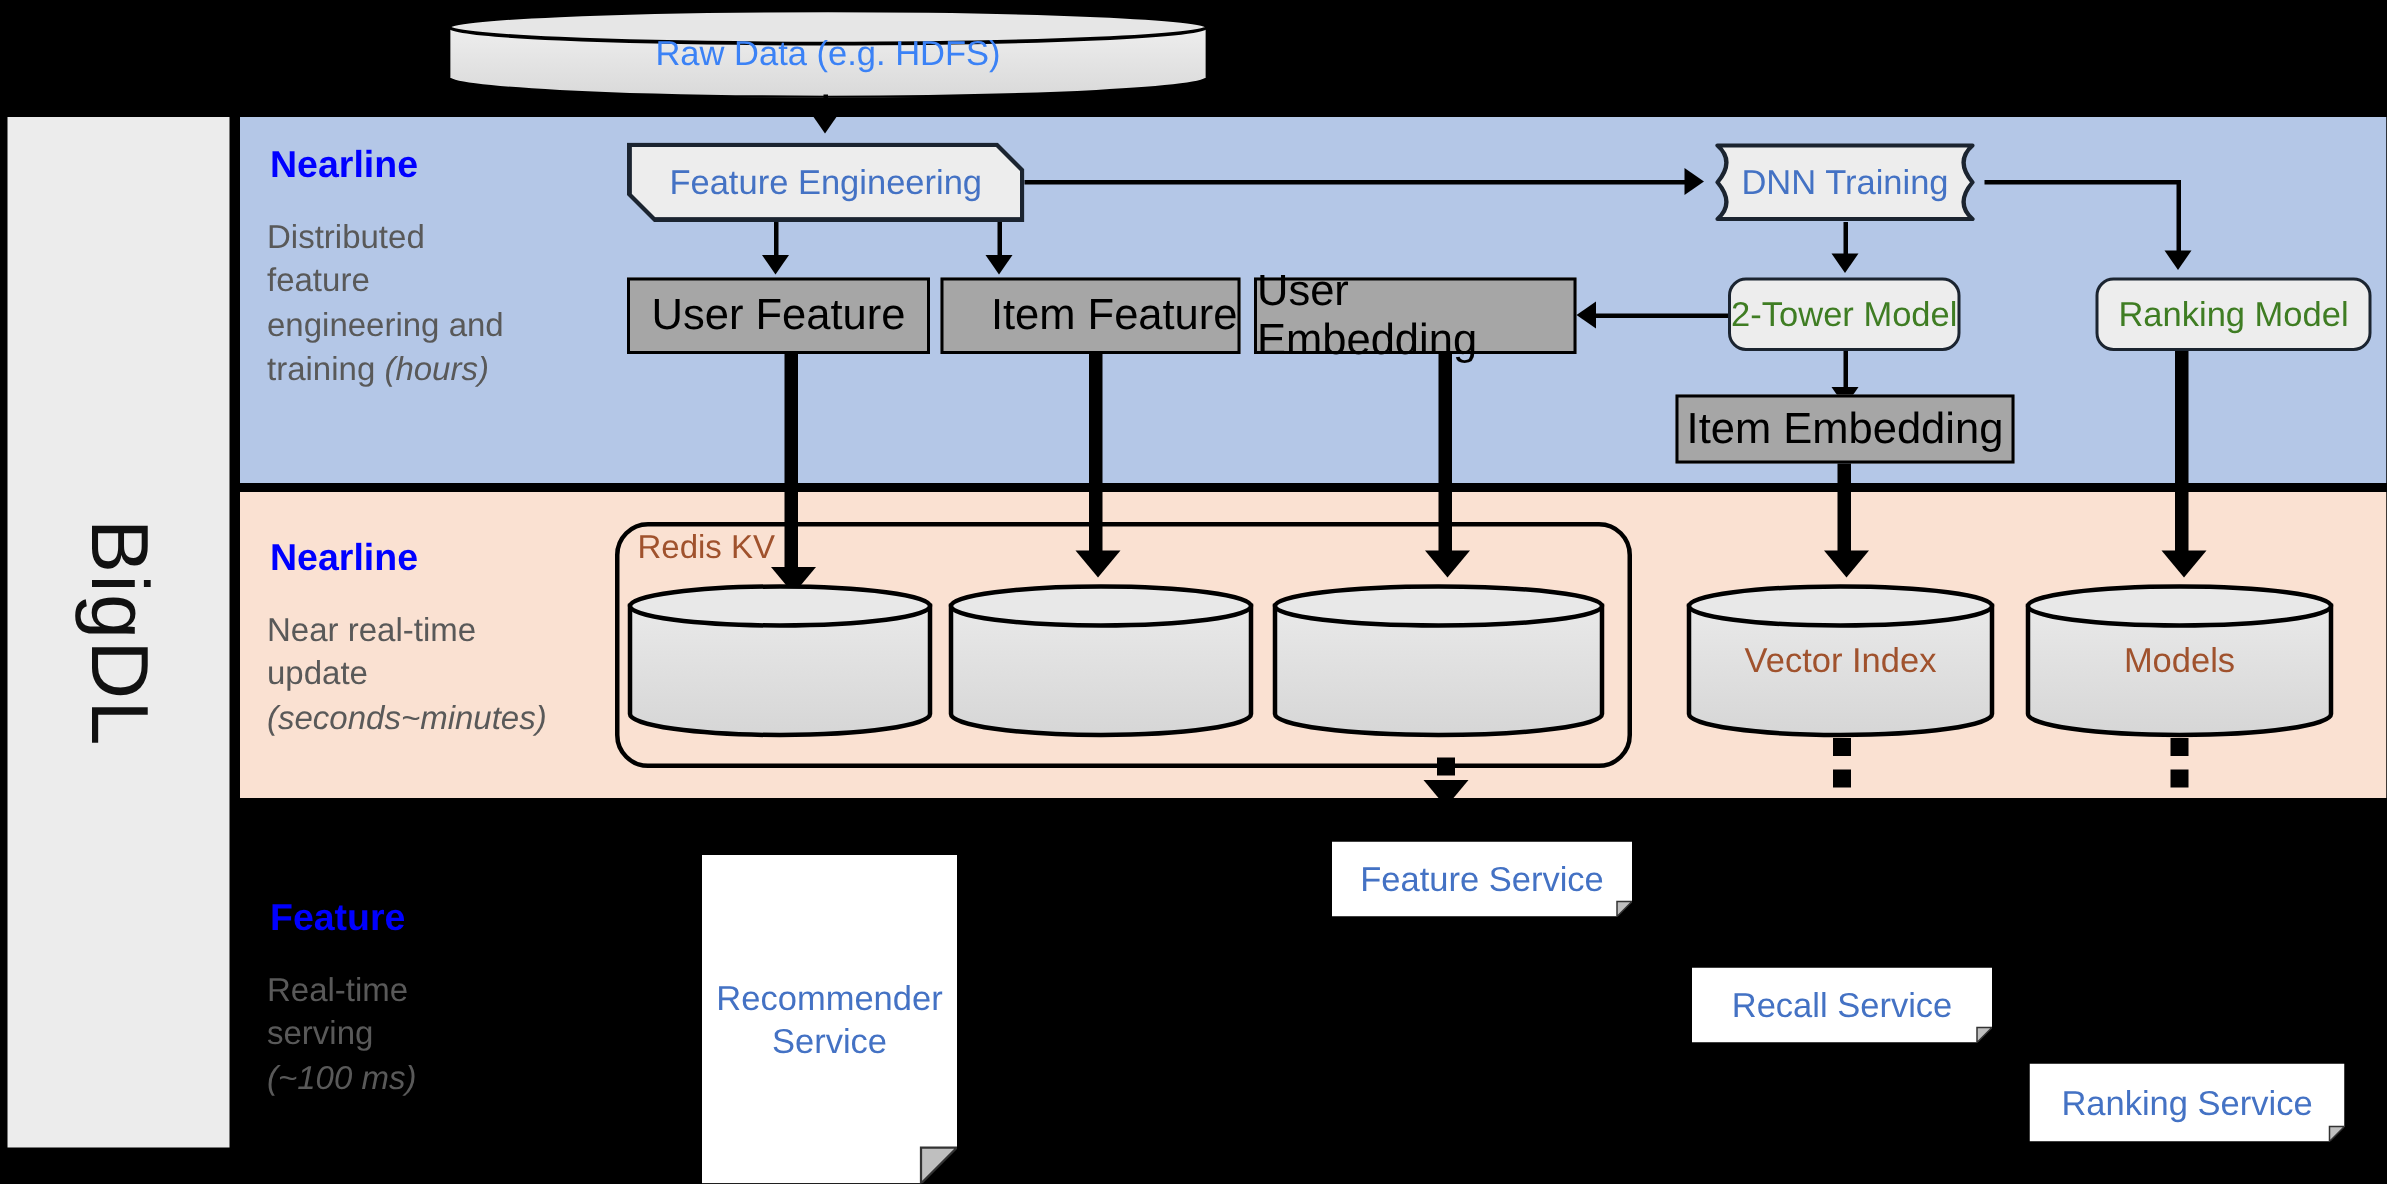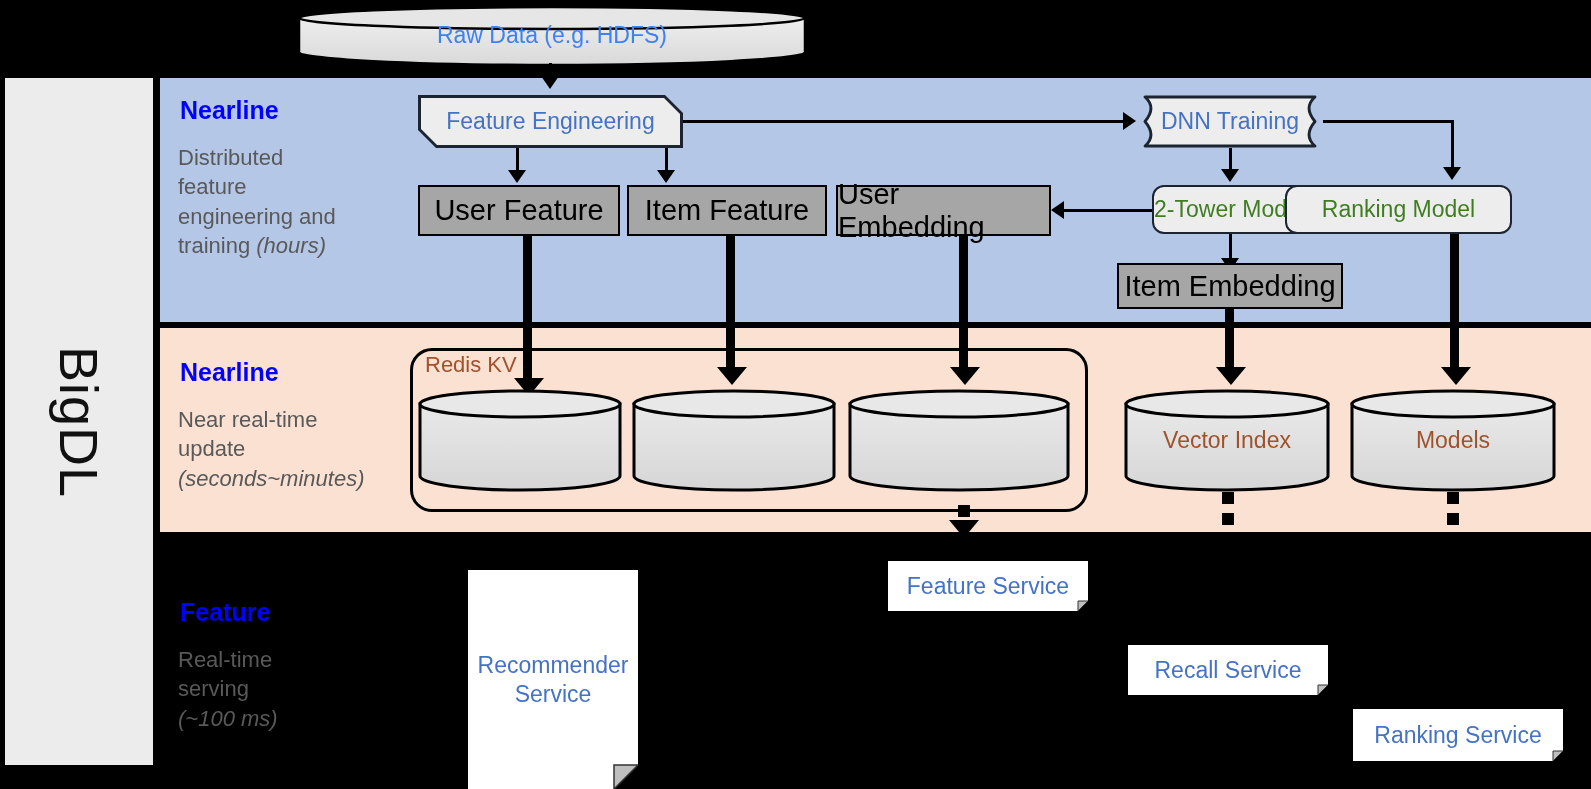--- a/index.html
+++ b/index.html
@@ -168,35 +168,35 @@
   <div class="thin-h" style="left:1323px;top:120px;width:130px;"></div>
   <div class="thin-v" style="left:1451px;top:120px;height:49px;"></div>
   <div class="arrow-dn" style="left:1443px;top:167px;"></div>
 
   <div class="thin-v" style="left:1229px;top:148px;height:23px;"></div>
   <div class="arrow-dn" style="left:1221px;top:169px;"></div>
 
   <div class="abs gray-box" style="left:418px;top:185px;width:202px;height:51px;">
     <span>User Feature</span>
   </div>
-  <div class="abs gray-box" style="left:627px;top:185px;width:200px;height:51px;">
+  <div class="abs gray-box" style="left:627px;top:185px;width:200px;height:51px;justify-content:flex-end;">
     <span>Item Feature</span>
   </div>
   <div class="abs gray-box" style="left:836px;top:185px;width:215px;height:51px;">
     <span>User Embedding</span>
   </div>
 
   <div class="abs light-node rounded accent-green" style="left:1152px;top:185px;width:155px;height:49px;">
     <span>2-Tower Model</span>
   </div>
 
   <div class="thin-h" style="left:1063px;top:209px;width:89px;"></div>
   <div class="arrow-lf" style="left:1051px;top:201px;"></div>
 
-  <div class="abs light-node rounded accent-green" style="left:1285px;top:185px;width:227px;height:49px;">
+  <div class="abs light-node rounded accent-green" style="left:1397px;top:185px;width:184px;height:49px;">
     <span>Ranking Model</span>
   </div>
 
   <div class="thin-v" style="left:1229px;top:234px;height:26px;"></div>
   <div class="arrow-dn" style="left:1221px;top:258px;"></div>
 
   <div class="abs gray-box" style="left:1117px;top:263px;width:226px;height:46px;">
     <span>Item Embedding</span>
   </div>
 

